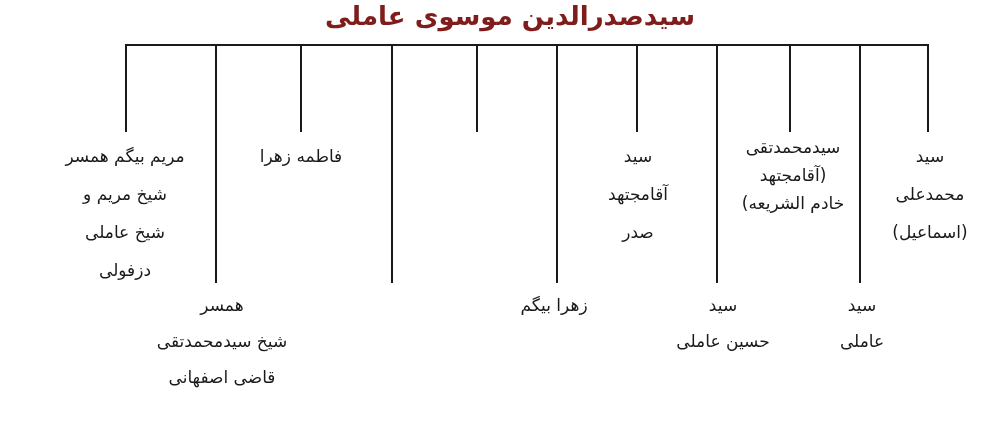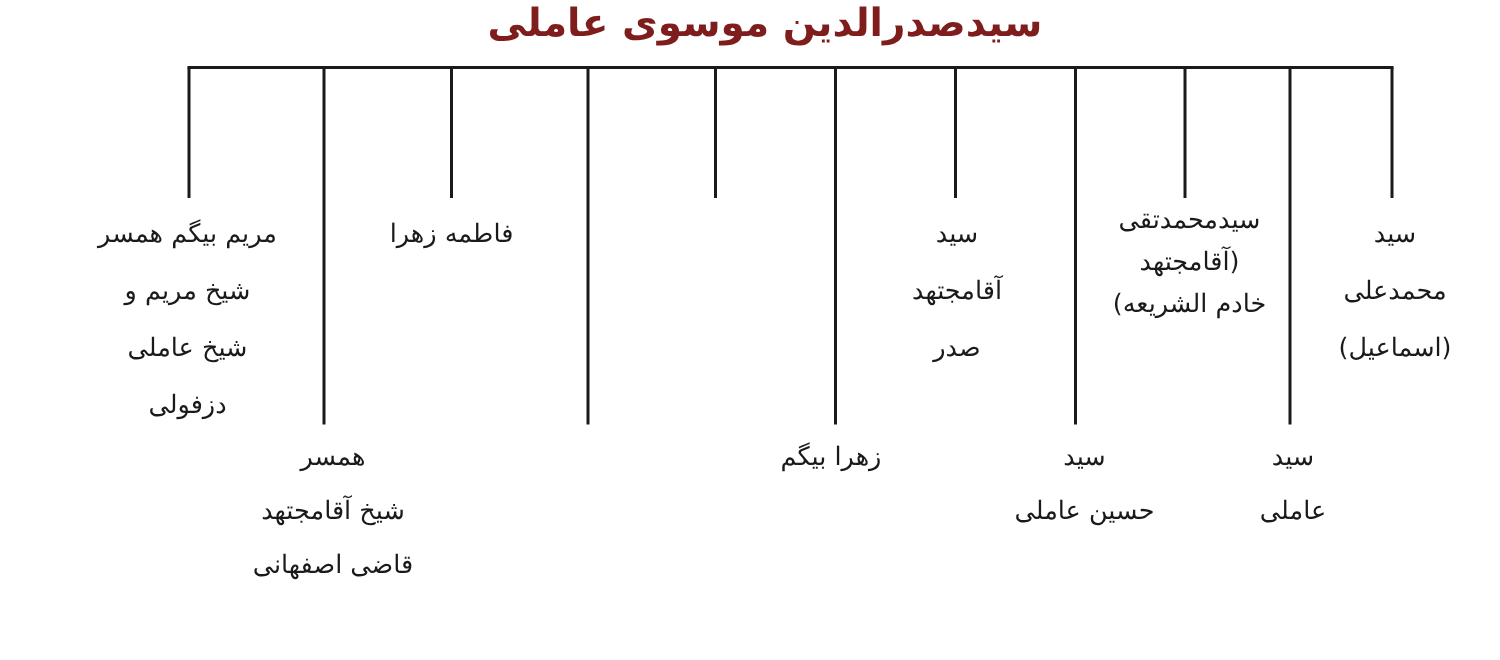--- a/index.html
+++ b/index.html
@@ -78,21 +78,21 @@
 
   <div class="member upper" style="left:125px">
     <div class="nline">مریم بیگم همسر</div>
     <div class="nline">شیخ مریم و</div>
     <div class="nline">شیخ عاملی</div>
     <div class="nline">دزفولی</div>
   </div>
 
   <div class="member lower" style="left:222px">
     <div class="nline">همسر</div>
-    <div class="nline">شیخ آقامجتهد</div>
+    <div class="nline">شیخ سیدمحمدتقی</div>
     <div class="nline">قاضی اصفهانی</div>
   </div>
 
   <div class="member upper" style="left:301px">
     <div class="nline">فاطمه زهرا</div>
   </div>
 
 
 
   <div class="member lower" style="left:554px">

